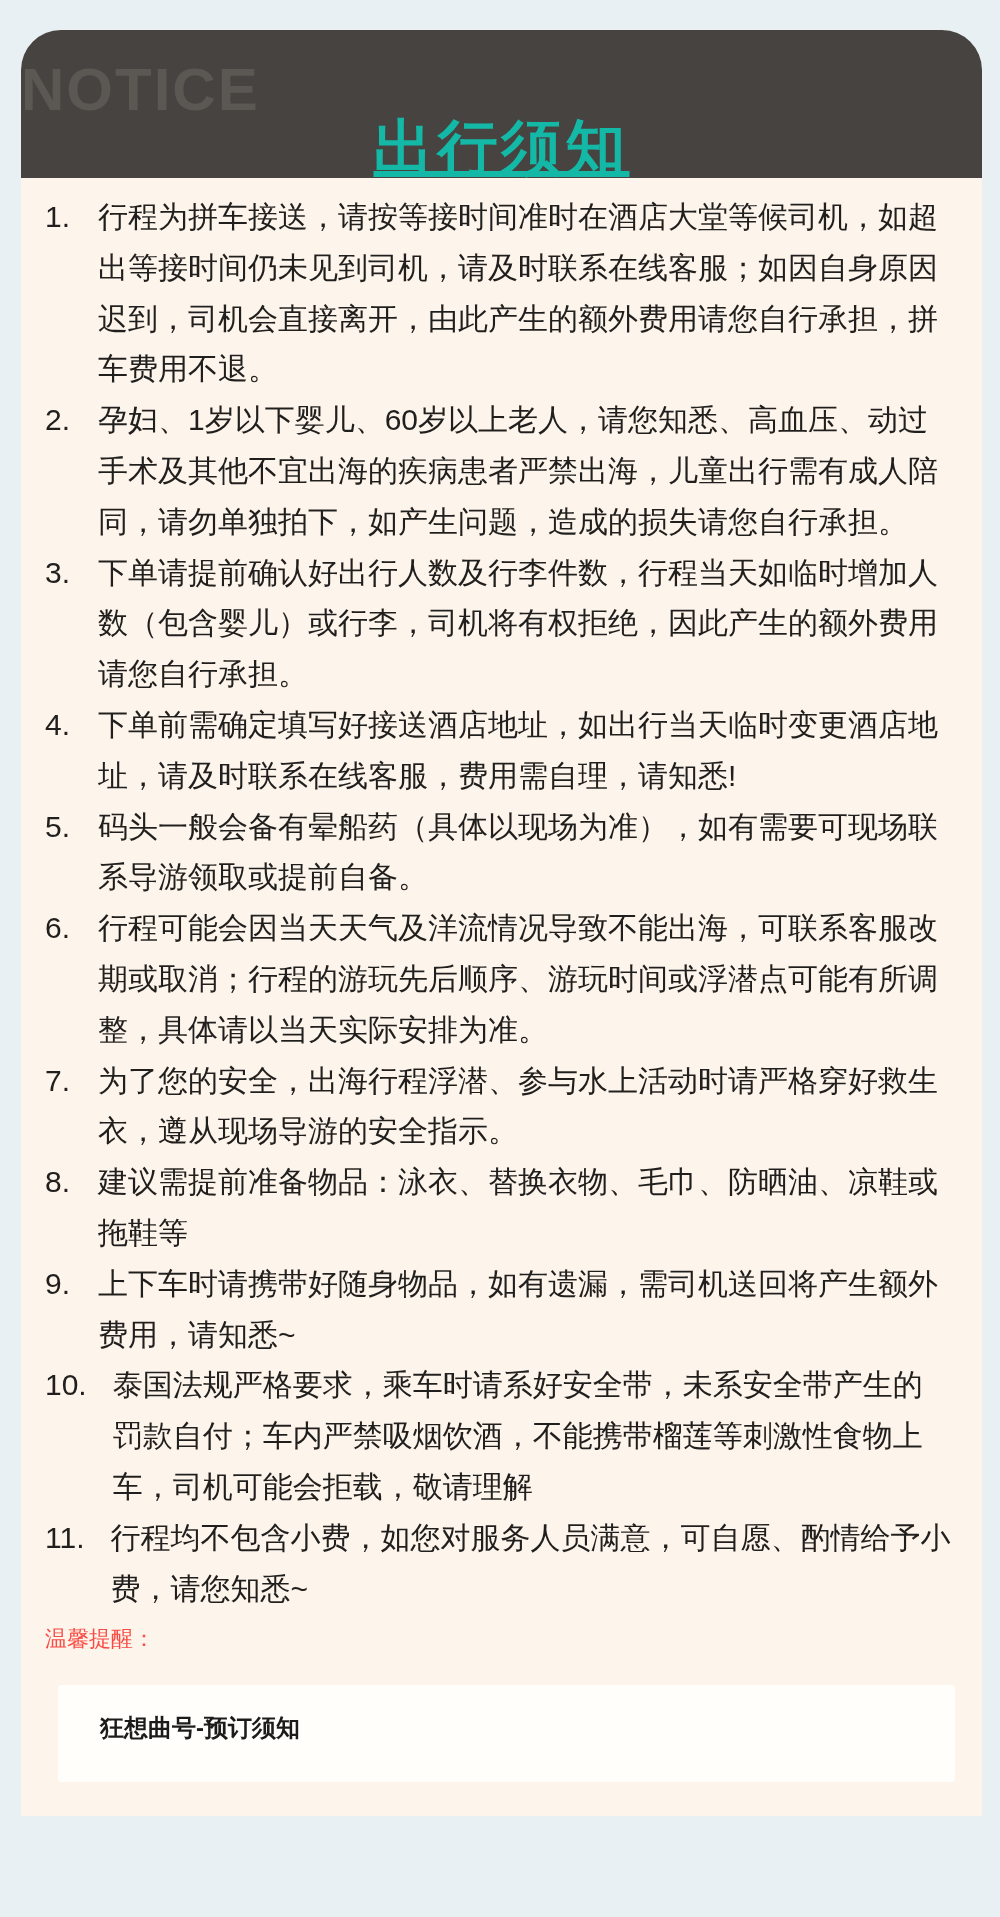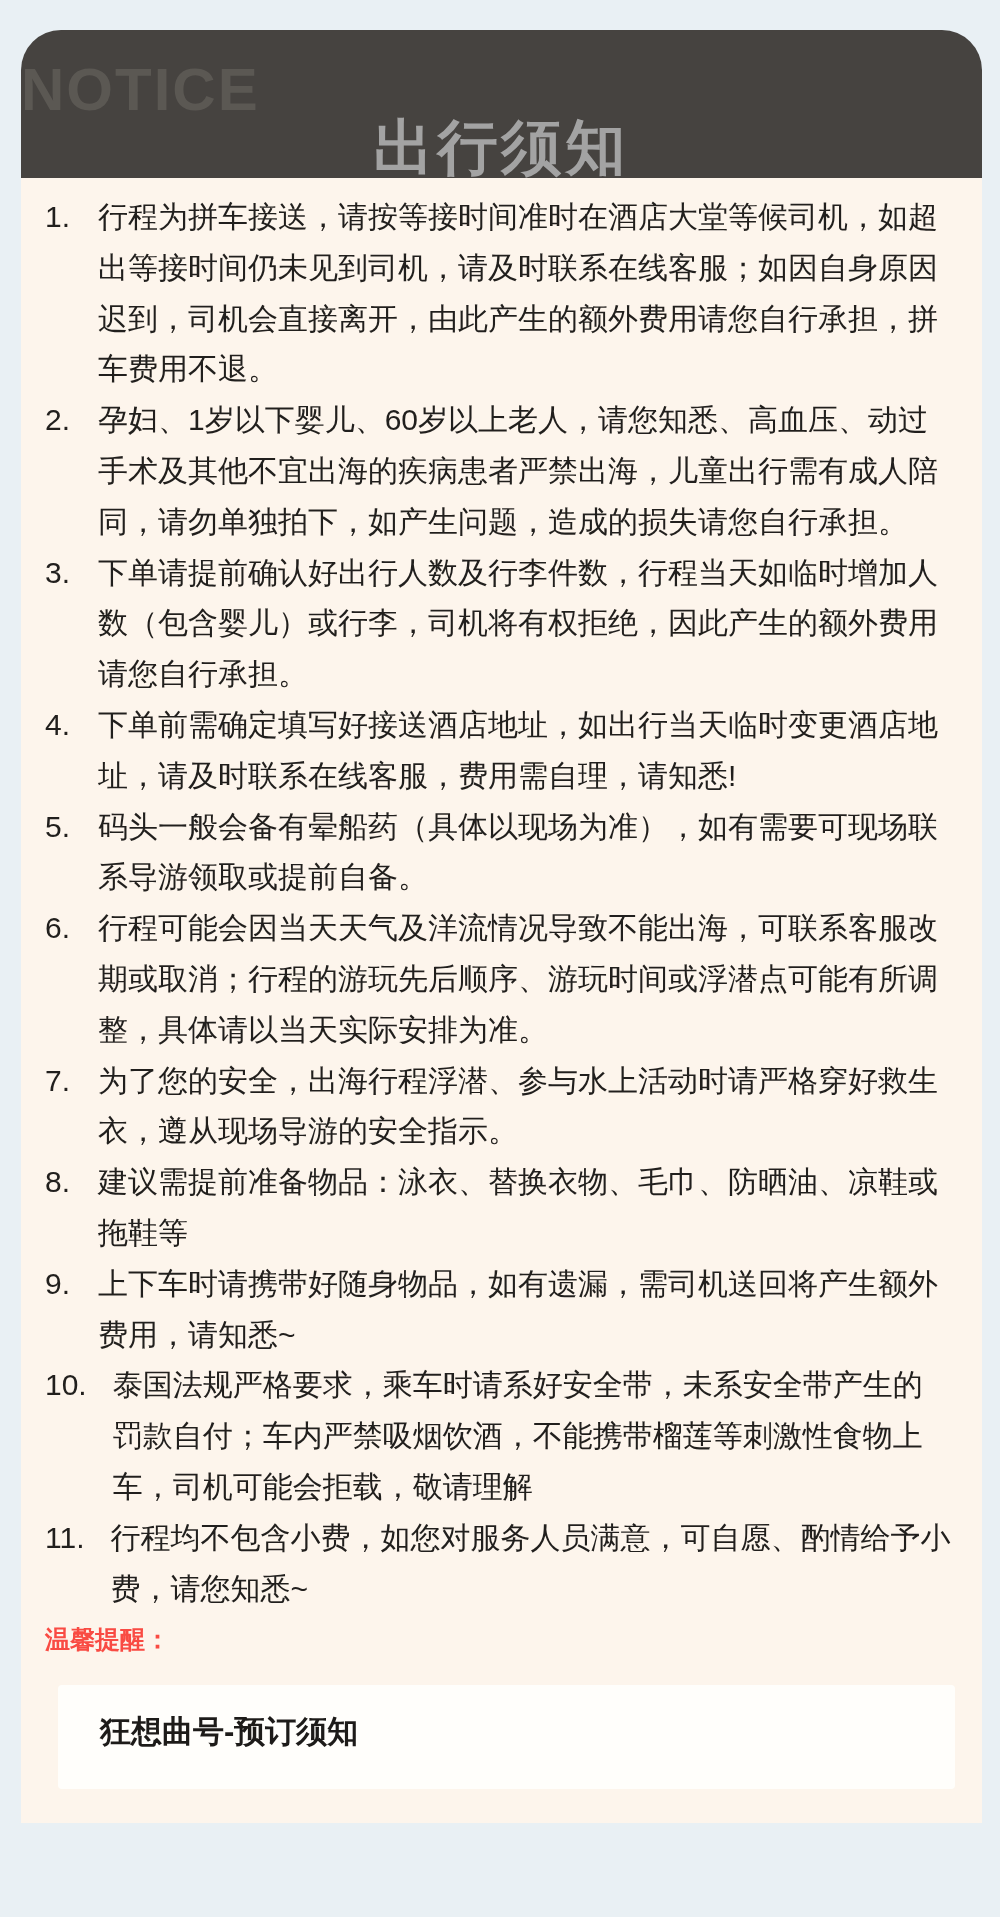--- a/index.html
+++ b/index.html
@@ -16,53 +16,53 @@
     position:relative;height:148px;background:#464340;
     border-radius:40px 40px 0 0;overflow:hidden;
   }
   .watermark{
     position:absolute;left:0;right:0;top:30px;text-align:left;
     font-size:60px;font-weight:bold;color:#5b5853;letter-spacing:2px;
     line-height:1;user-select:none;
   }
   .header-title{
     position:absolute;left:0;right:0;top:88px;margin:0;text-align:center;
-    font-size:60px;font-weight:bold;color:#a3a3a3;letter-spacing:4px;
-    line-height:1;z-index:2;
+    font-size:60px;font-weight:bold;color:#14b8a6;letter-spacing:4px;
+    line-height:1;z-index:2;text-decoration:underline;
   }
   .card-body{
     background:#fdf5ec;
     padding:14px 30px 34px 24px;
     color:#211f1d;
   }
   ol.notice-list{
     list-style:none;margin:0;padding:0;
     font-size:30px;line-height:50.8px;
   }
   ol.notice-list>li{display:flex;}
   ol.notice-list .num{
     flex:none;min-width:27px;padding-right:4px;white-space:nowrap;
   }
   ol.notice-list .txt{flex:1;margin-left:22px;}
   .warm-tip{
     display:flex;
-    font-size:25px;line-height:50.8px;font-weight:bold;
+    font-size:22px;line-height:50.8px;font-weight:normal;
     color:#f94b43;
   }
   .warm-tip .label{flex:none;padding-right:14px;white-space:nowrap;}
   .warm-tip .txt{flex:1;}
   .booking-box{
     margin:20px 0 0 13px;
     width:897px;box-sizing:border-box;
     background:#fffefb;border-radius:4px;
     padding:30px 40px 24px 42px;
   }
   .booking-title{
     margin:0 0 16px 0;
-    font-size:31px;font-weight:bold;color:#1d1b19;line-height:1.1;
+    font-size:24px;font-weight:bold;color:#1d1b19;line-height:1.1;
   }
 </style>
 </head>
 <body>
 
 <div class="card">
 
   <div class="card-header">
     <div class="watermark">NOTICE</div>
     <h1 class="header-title">出行须知</h1>

